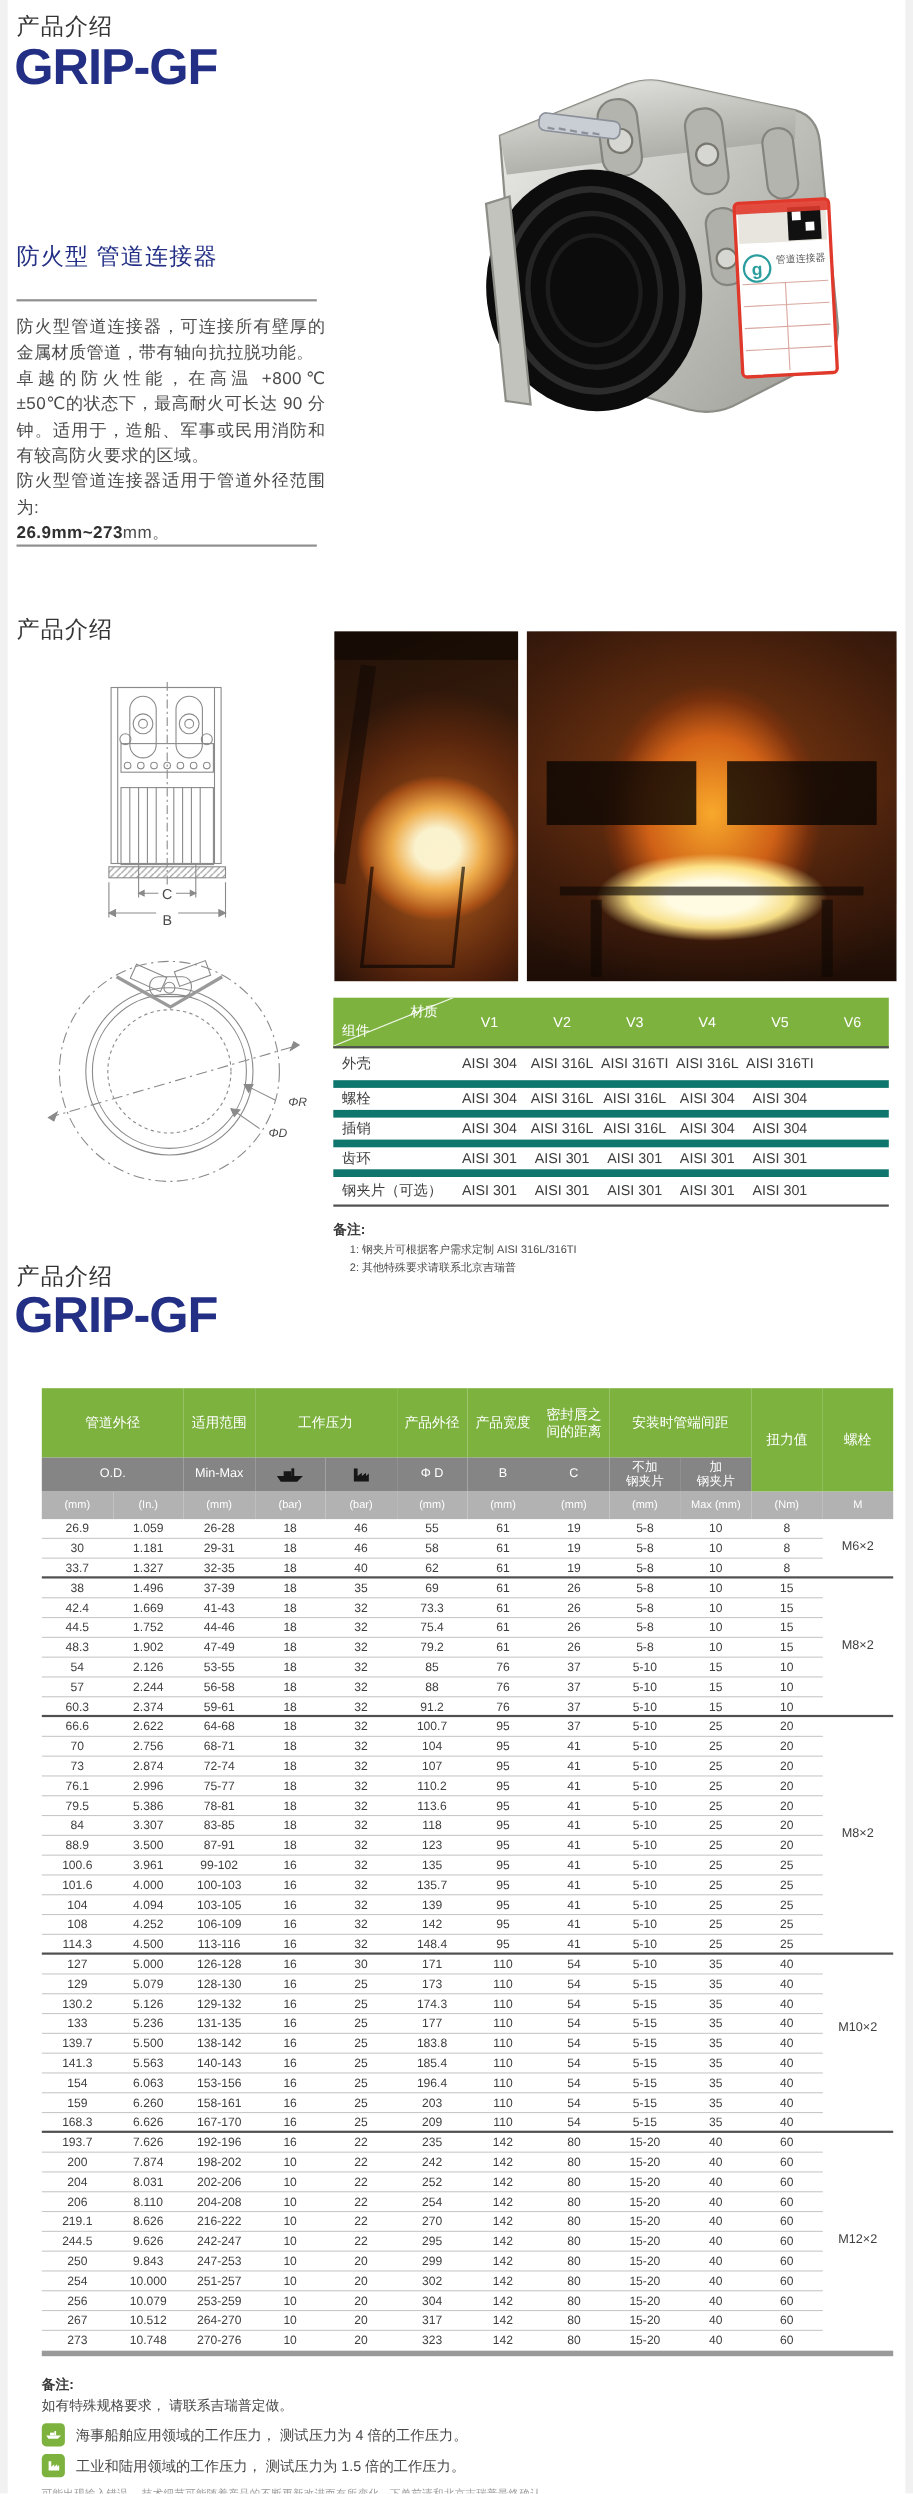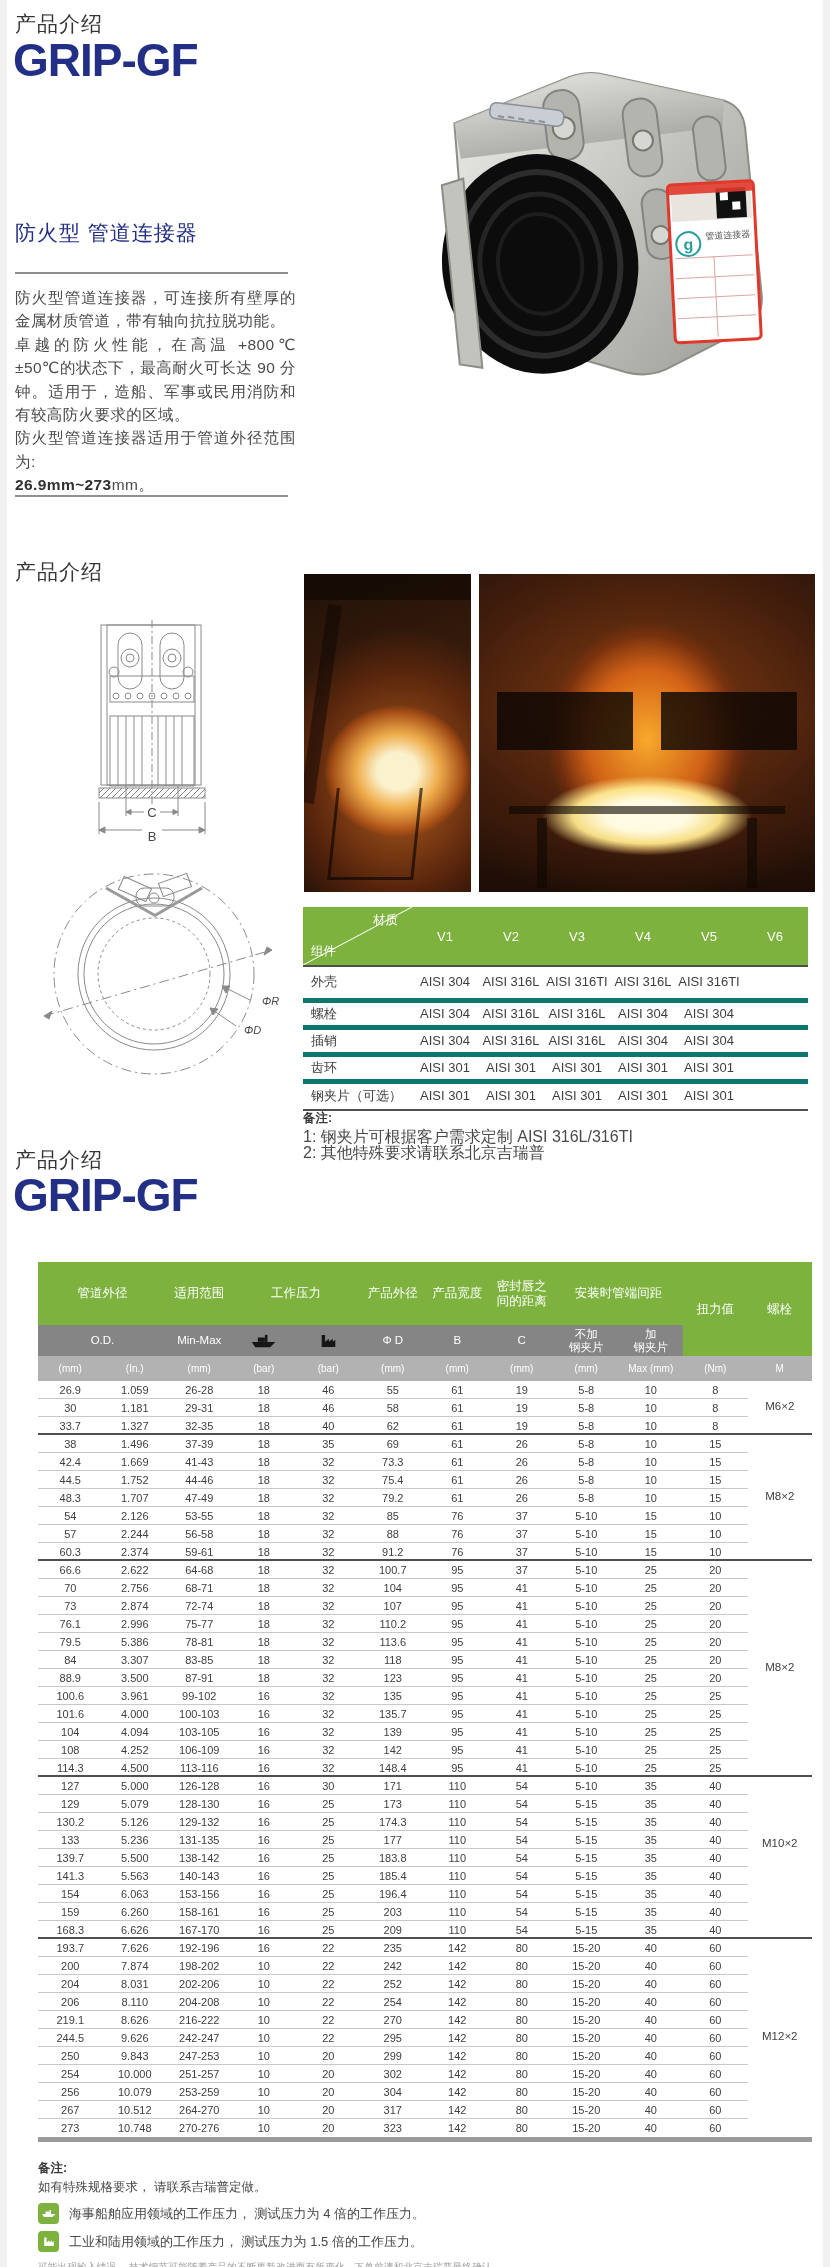--- a/index.html
+++ b/index.html
@@ -46,34 +46,34 @@
     background:
       radial-gradient(ellipse 40% 16% at 50% 76%, #fffbe2 0 30%, rgba(255,232,140,.95) 55%, rgba(0,0,0,0) 78%),
       radial-gradient(ellipse 34% 42% at 50% 52%, rgba(255,175,45,.95), rgba(235,110,25,.8) 52%, rgba(150,55,12,.4) 78%, rgba(0,0,0,0) 88%),
       radial-gradient(ellipse 85% 70% at 50% 40%, rgba(190,85,20,.5), rgba(70,30,12,.6) 68%, rgba(0,0,0,0) 92%),
       linear-gradient(180deg,#2b150a 0%,#48230e 45%,#1d0d06 100%);}
   .beam{position:absolute;background:rgba(12,7,4,.82);}
   .stand{position:absolute;border:3px solid rgba(10,6,4,.65);border-top:none;}
 
   
   .mat{position:absolute;left:303px;top:907px;width:505px;font-size:13px;color:var(--cell);}
-  .mat-head{display:grid;grid-template-columns:109px repeat(6,1fr);height:60px;background:var(--green);color:#fff;border-bottom:2px solid var(--thick);}
+  .mat-head{display:grid;grid-template-columns:109px repeat(6,1fr);height:46px;background:var(--green);color:#fff;border-bottom:2px solid var(--thick);}
   .mat-head .mh{display:flex;align-items:center;justify-content:center;font-size:13px;}
   .mat-corner{position:relative;background:
       linear-gradient(to bottom right, rgba(0,0,0,0) calc(50% - 1px), rgba(255,255,255,.95) 50%, rgba(0,0,0,0) calc(50% + 1px));}
   .mat-corner .t{position:absolute;top:5px;right:14px;font-size:12.5px;}
   .mat-corner .b{position:absolute;bottom:5px;left:8px;font-size:12.5px;}
-  .mat-row{display:grid;grid-template-columns:109px repeat(6,1fr);min-height:27px;border-bottom:5px solid #0f766e;}
+  .mat-row{display:grid;grid-template-columns:109px repeat(6,1fr);min-height:27px;border-bottom:7px solid #0f766e;}
   .mat-row.tall{min-height:36px;}
   .mat-row:last-child{border-bottom:2px solid var(--thick);}
   .mat-row .mc{display:flex;align-items:center;justify-content:center;text-align:center;line-height:1.12;padding:1px 2px;}
   .mat-row .mc.comp{justify-content:flex-start;padding-left:8px;text-align:left;}
   .mat-notes{position:absolute;left:303px;top:1110px;color:#3a3a3a;}
   .mat-notes .nt{font-weight:bold;font-size:12.5px;margin-bottom:2px;}
-  .mat-notes .nl{font-size:16px;line-height:16px;color:#4a4a4a;}
+  .mat-notes .nl{font-size:10px;line-height:16px;color:#4a4a4a;margin-left:15px;}
 
   
   .spec{position:absolute;left:38px;top:1262px;width:774px;}
   .spec-head{display:grid;grid-template-columns:repeat(12,1fr);grid-template-rows:63px 31px 25px;color:#fff;border-radius:28px;}
   .gh{background:var(--green);display:flex;align-items:center;justify-content:center;text-align:center;font-size:12.5px;line-height:1.18;padding:0 2px;}
   .g1{grid-column:1/3}.g2{grid-column:3/4}.g3{grid-column:4/6}.g4{grid-column:6/7}
   .g5{grid-column:7/8}.g6{grid-column:8/9}.g7{grid-column:9/11}
   .gtall{grid-row:1/3}.g11{grid-column:11/12}.g12{grid-column:12/13}
   .dh{background:var(--dkgray);display:flex;align-items:center;justify-content:center;text-align:center;font-size:11.5px;line-height:1.12;white-space:pre-line;}
   .d1{grid-column:1/3}
@@ -452,21 +452,21 @@
             <div>26</div>
             <div>5-8</div>
             <div>10</div>
             <div>15</div>
             <div></div>
             <i class="rline"></i>
           </div>
 
           <div class="spec-row">
             <div>48.3</div>
-            <div>1.707</div>
+            <div>1.902</div>
             <div>47-49</div>
             <div>18</div>
             <div>32</div>
             <div>79.2</div>
             <div>61</div>
             <div>26</div>
             <div>5-8</div>
             <div>10</div>
             <div>15</div>
             <div></div>

